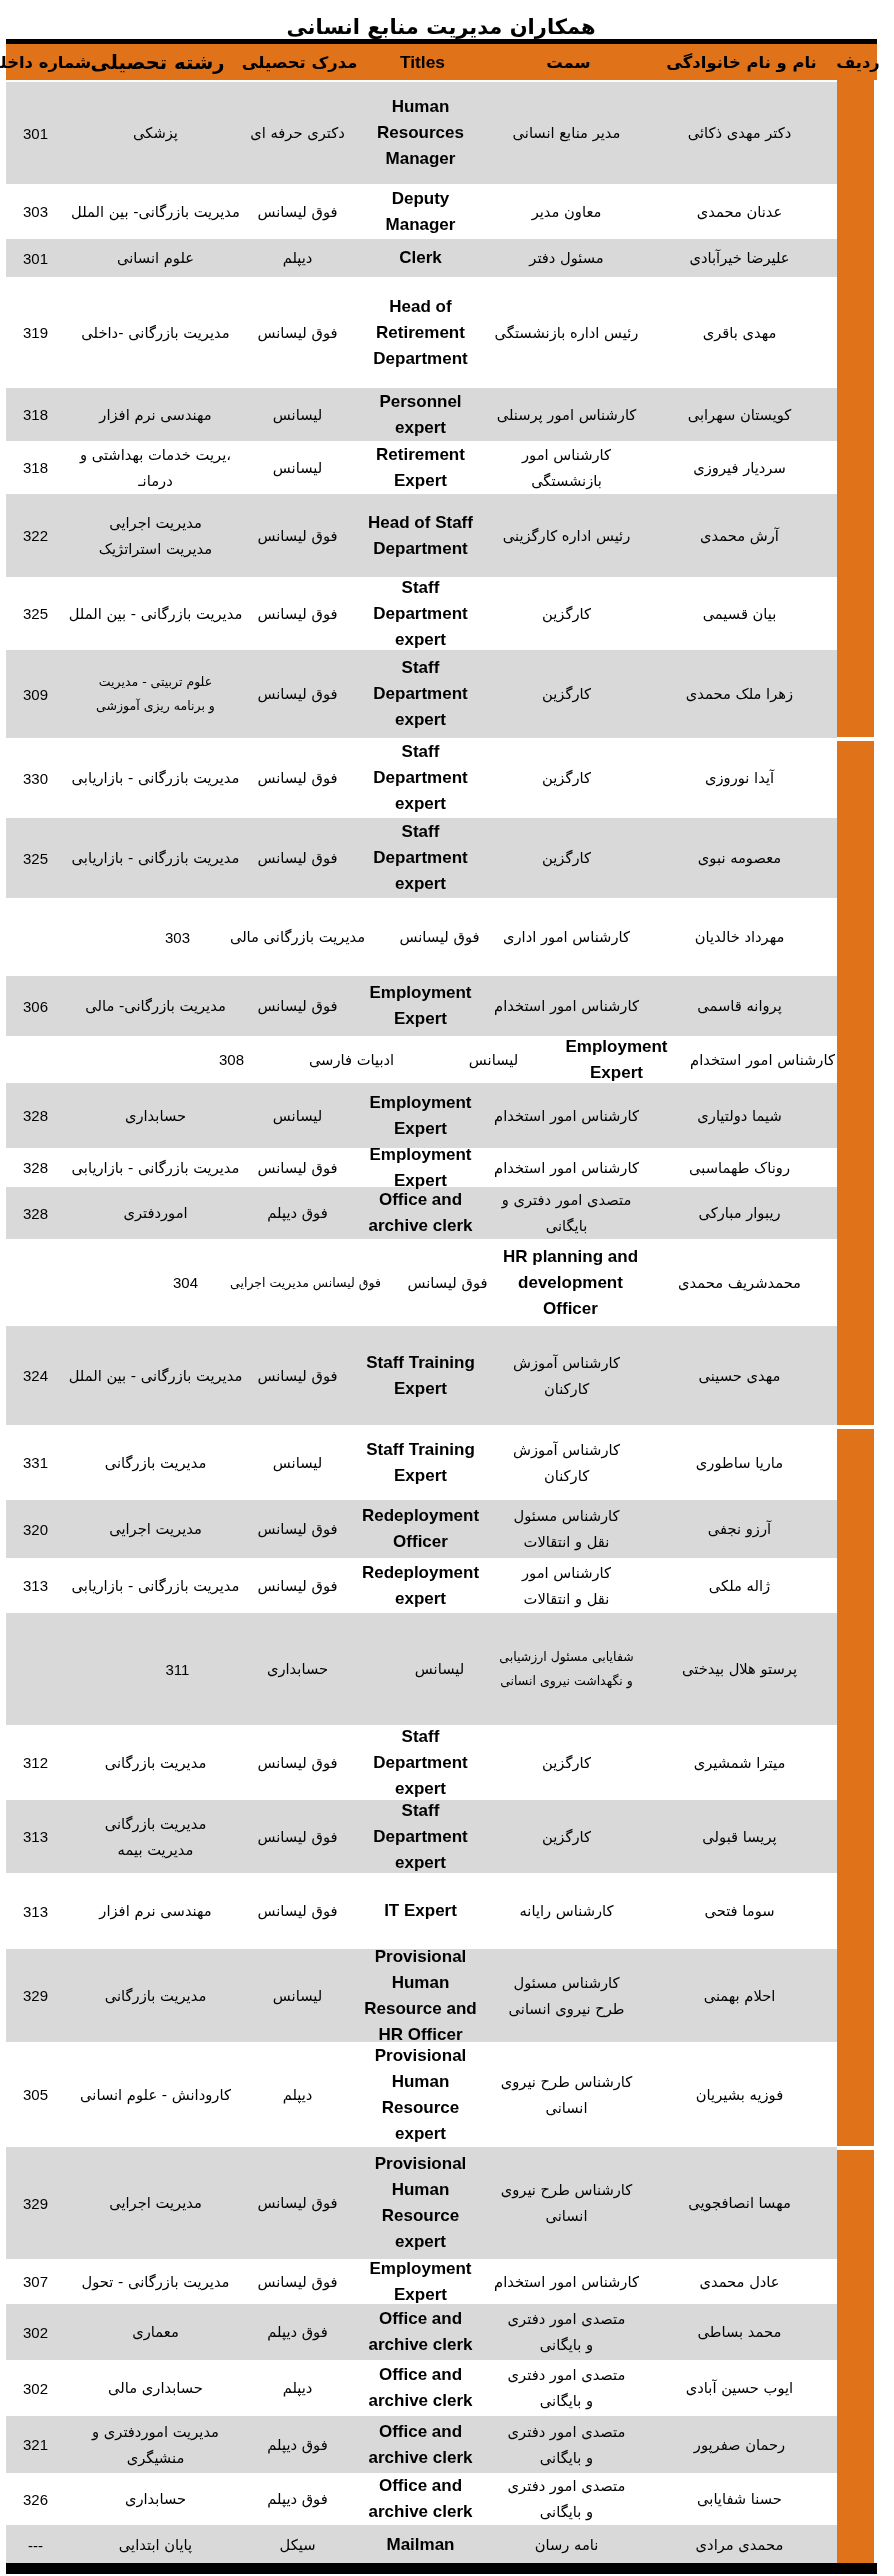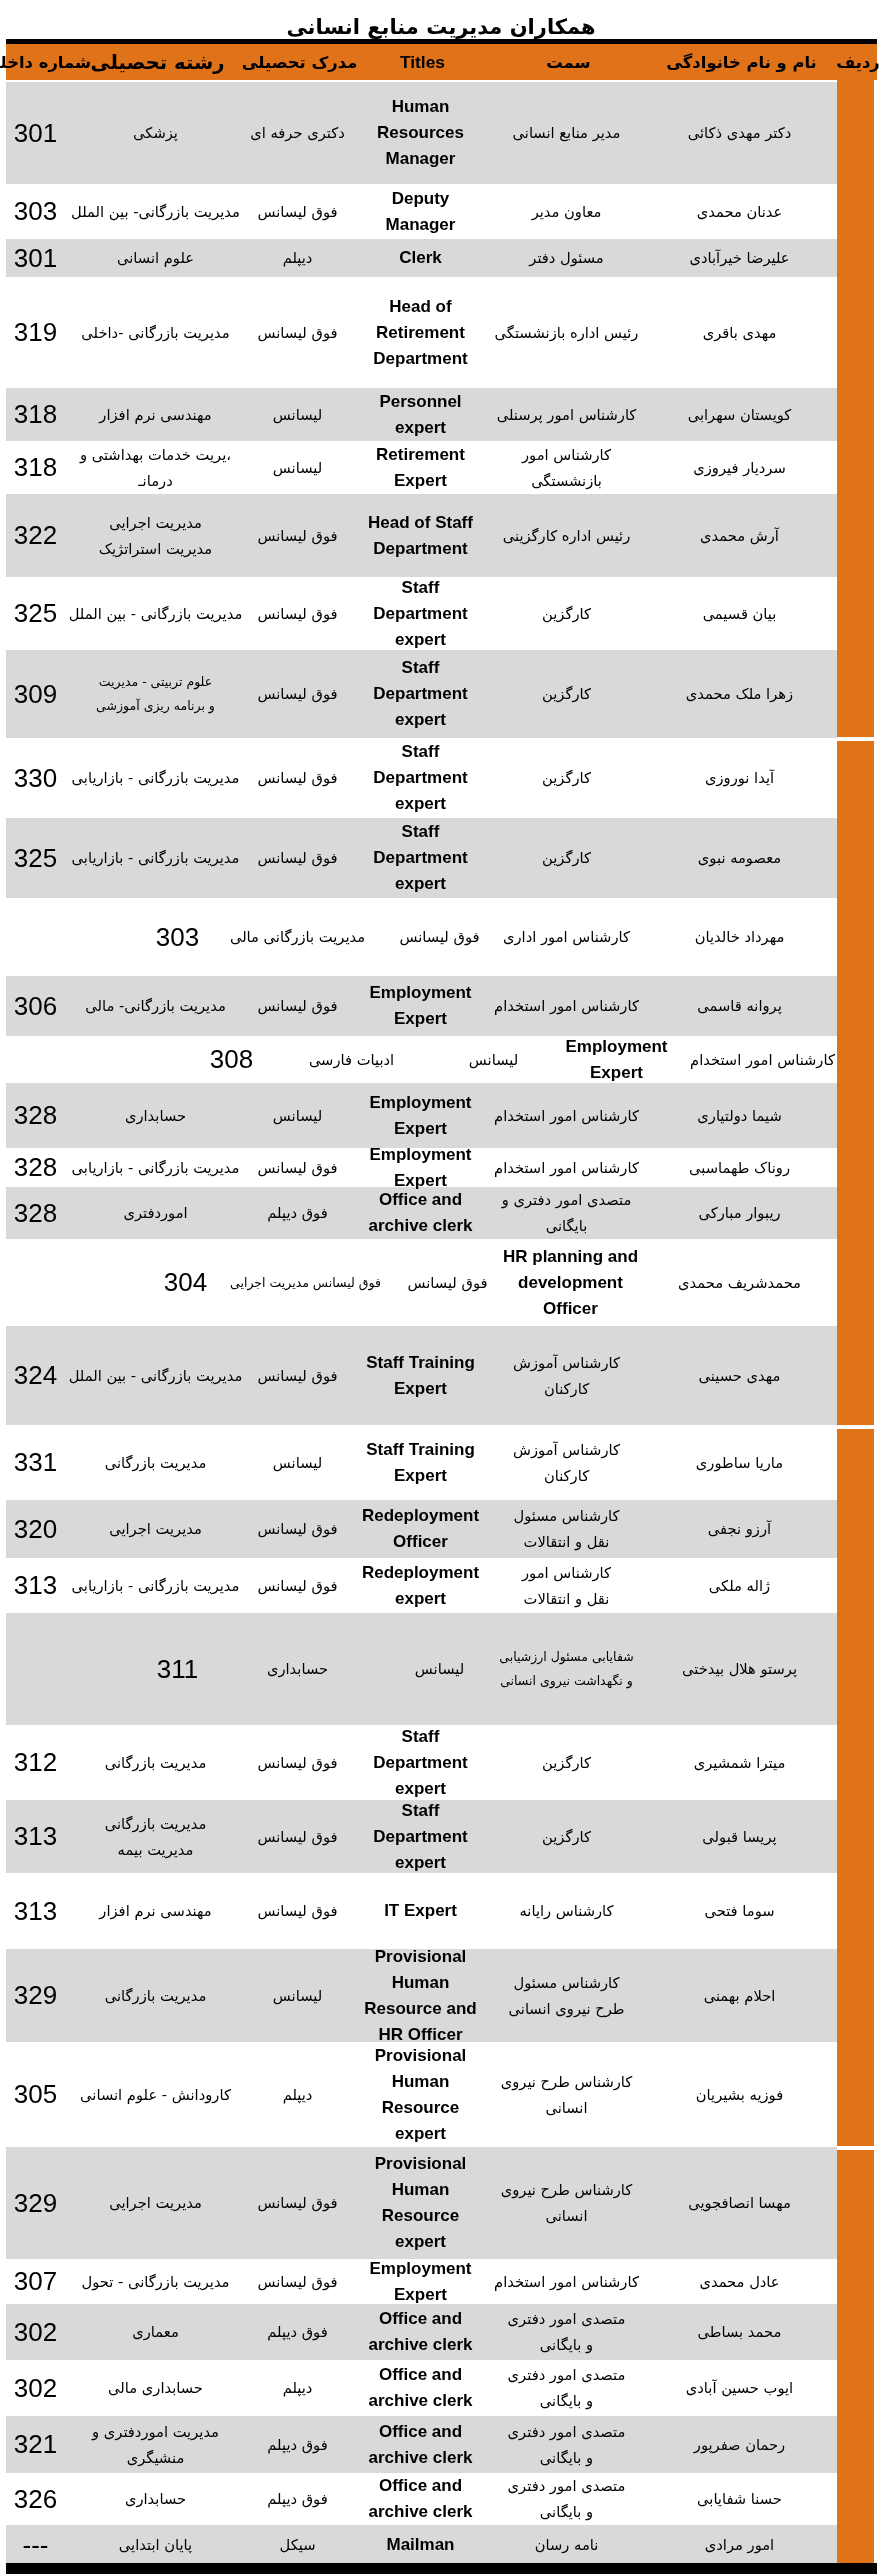--- a/index.html
+++ b/index.html
@@ -19,21 +19,21 @@
   .rows{position:absolute;top:82px;left:5.5px;width:832px;}
   .row{display:flex;flex-direction:row;direction:rtl;width:832px;}
   .row.gray{background:#D9D9D9;}
   .row.white{background:#FFFFFF;}
   .cell{display:flex;align-items:center;justify-content:center;text-align:center;
     white-space:pre-line;overflow:visible;}
   .fa{font-family:"DejaVu Sans",sans-serif;font-size:14.7px;line-height:26px;direction:rtl;}
   .fa-sm{font-size:12.5px;line-height:24px;}
   .en{font-family:"Liberation Sans",sans-serif;font-size:17px;line-height:26px;direction:ltr;font-weight:bold;}
   .en.bold{font-weight:bold;}
-  .num{font-family:"Liberation Sans",sans-serif;font-size:26px;direction:ltr;}
+  .num{font-family:"Liberation Sans",sans-serif;font-size:15px;direction:ltr;}
   .c-name{width:196px;}
   .c-pos{width:150px;}
   .c-title{width:142px;}
   .c-degree{width:104px;}
   .c-field{width:180px;}
   .c-num{width:60px;}
   .h-radif{width:37px;}
   .ordinal-strip{position:absolute;top:80px;left:837px;width:37px;height:2483px;background:var(--orange);}
   .strip-gap{position:absolute;left:837px;width:37px;height:3.8px;background:#fff;}
 </style>
@@ -375,21 +375,21 @@
         <div class="cell c-name fa">حسنا شفایابی</div>
         <div class="cell c-pos fa">متصدی امور دفتری
 و بایگانی</div>
         <div class="cell c-title en">Office and
 archive clerk</div>
         <div class="cell c-degree fa">فوق دیپلم</div>
         <div class="cell c-field fa">حسابداری</div>
         <div class="cell c-num num">326</div>
       </div>
       <div class="row gray" style="height: 40px;">
-        <div class="cell c-name fa">امور مرادی</div>
+        <div class="cell c-name fa">محمدی مرادی</div>
         <div class="cell c-pos fa">نامه رسان</div>
         <div class="cell c-title en">Mailman</div>
         <div class="cell c-degree fa">سیکل</div>
         <div class="cell c-field fa">پایان ابتدایی</div>
         <div class="cell c-num num">---</div>
       </div>
     </div>
 
   <div class="ordinal-strip"></div>
   <div id="strip-gaps">

